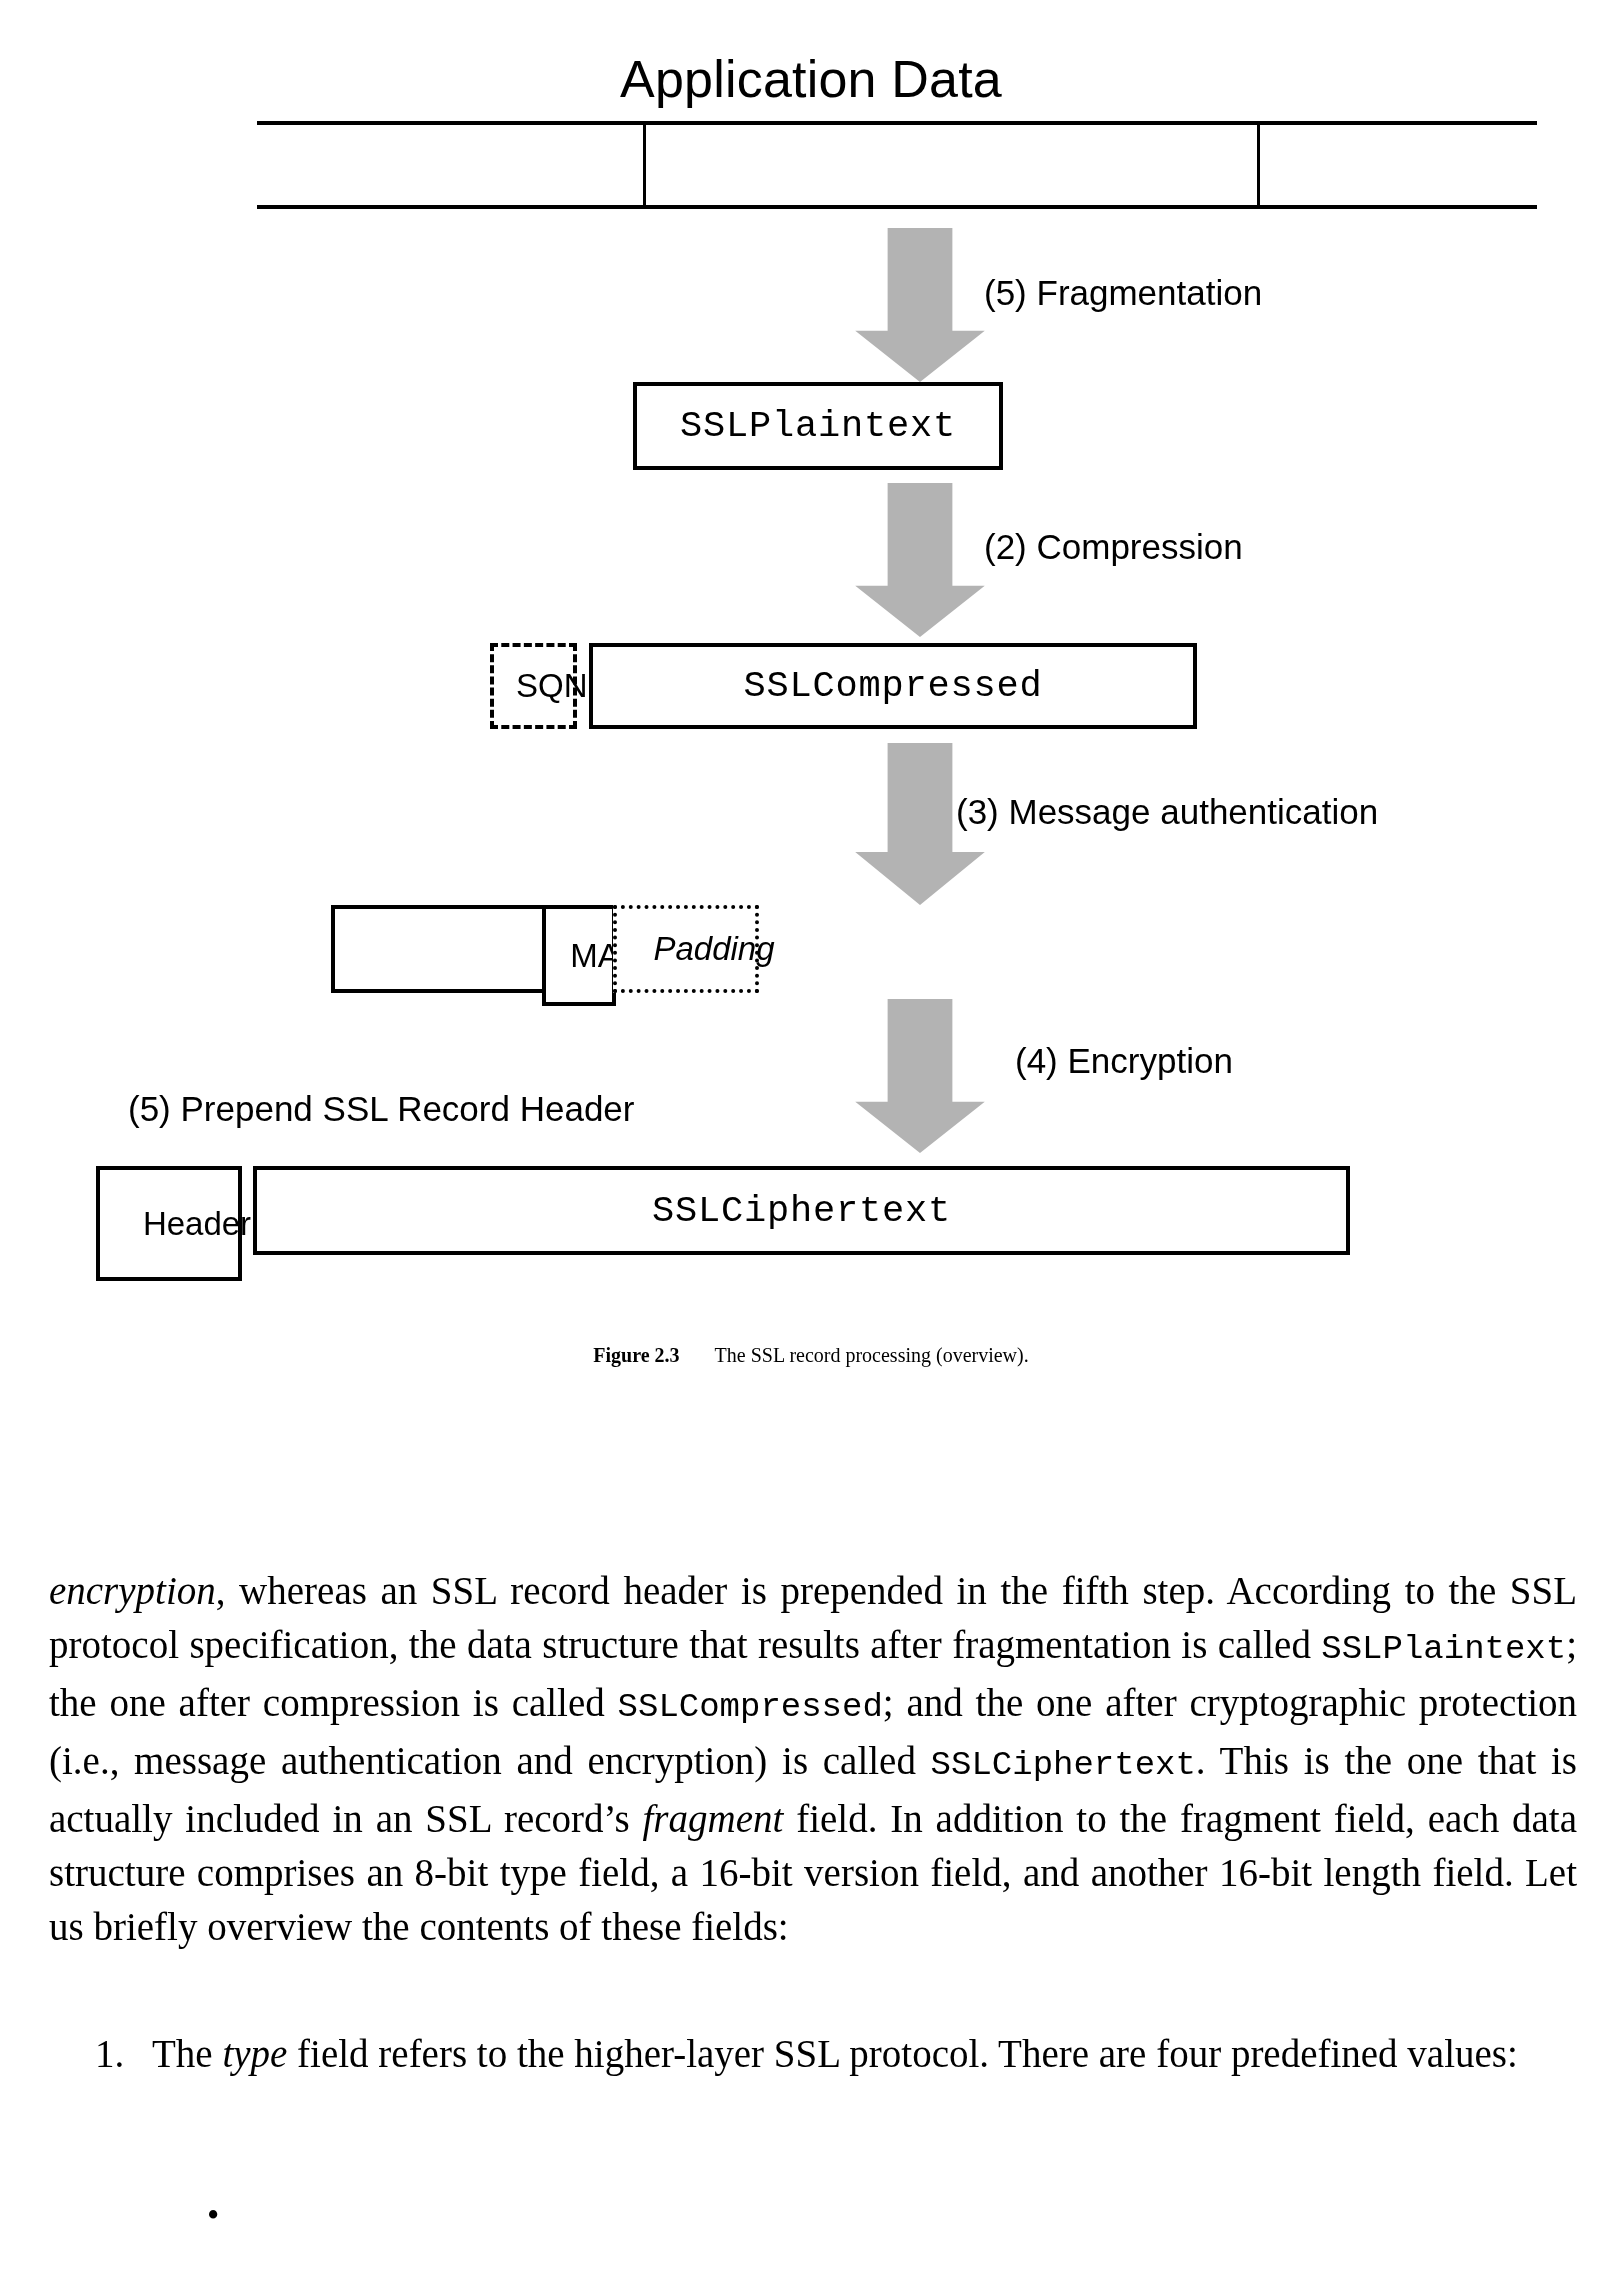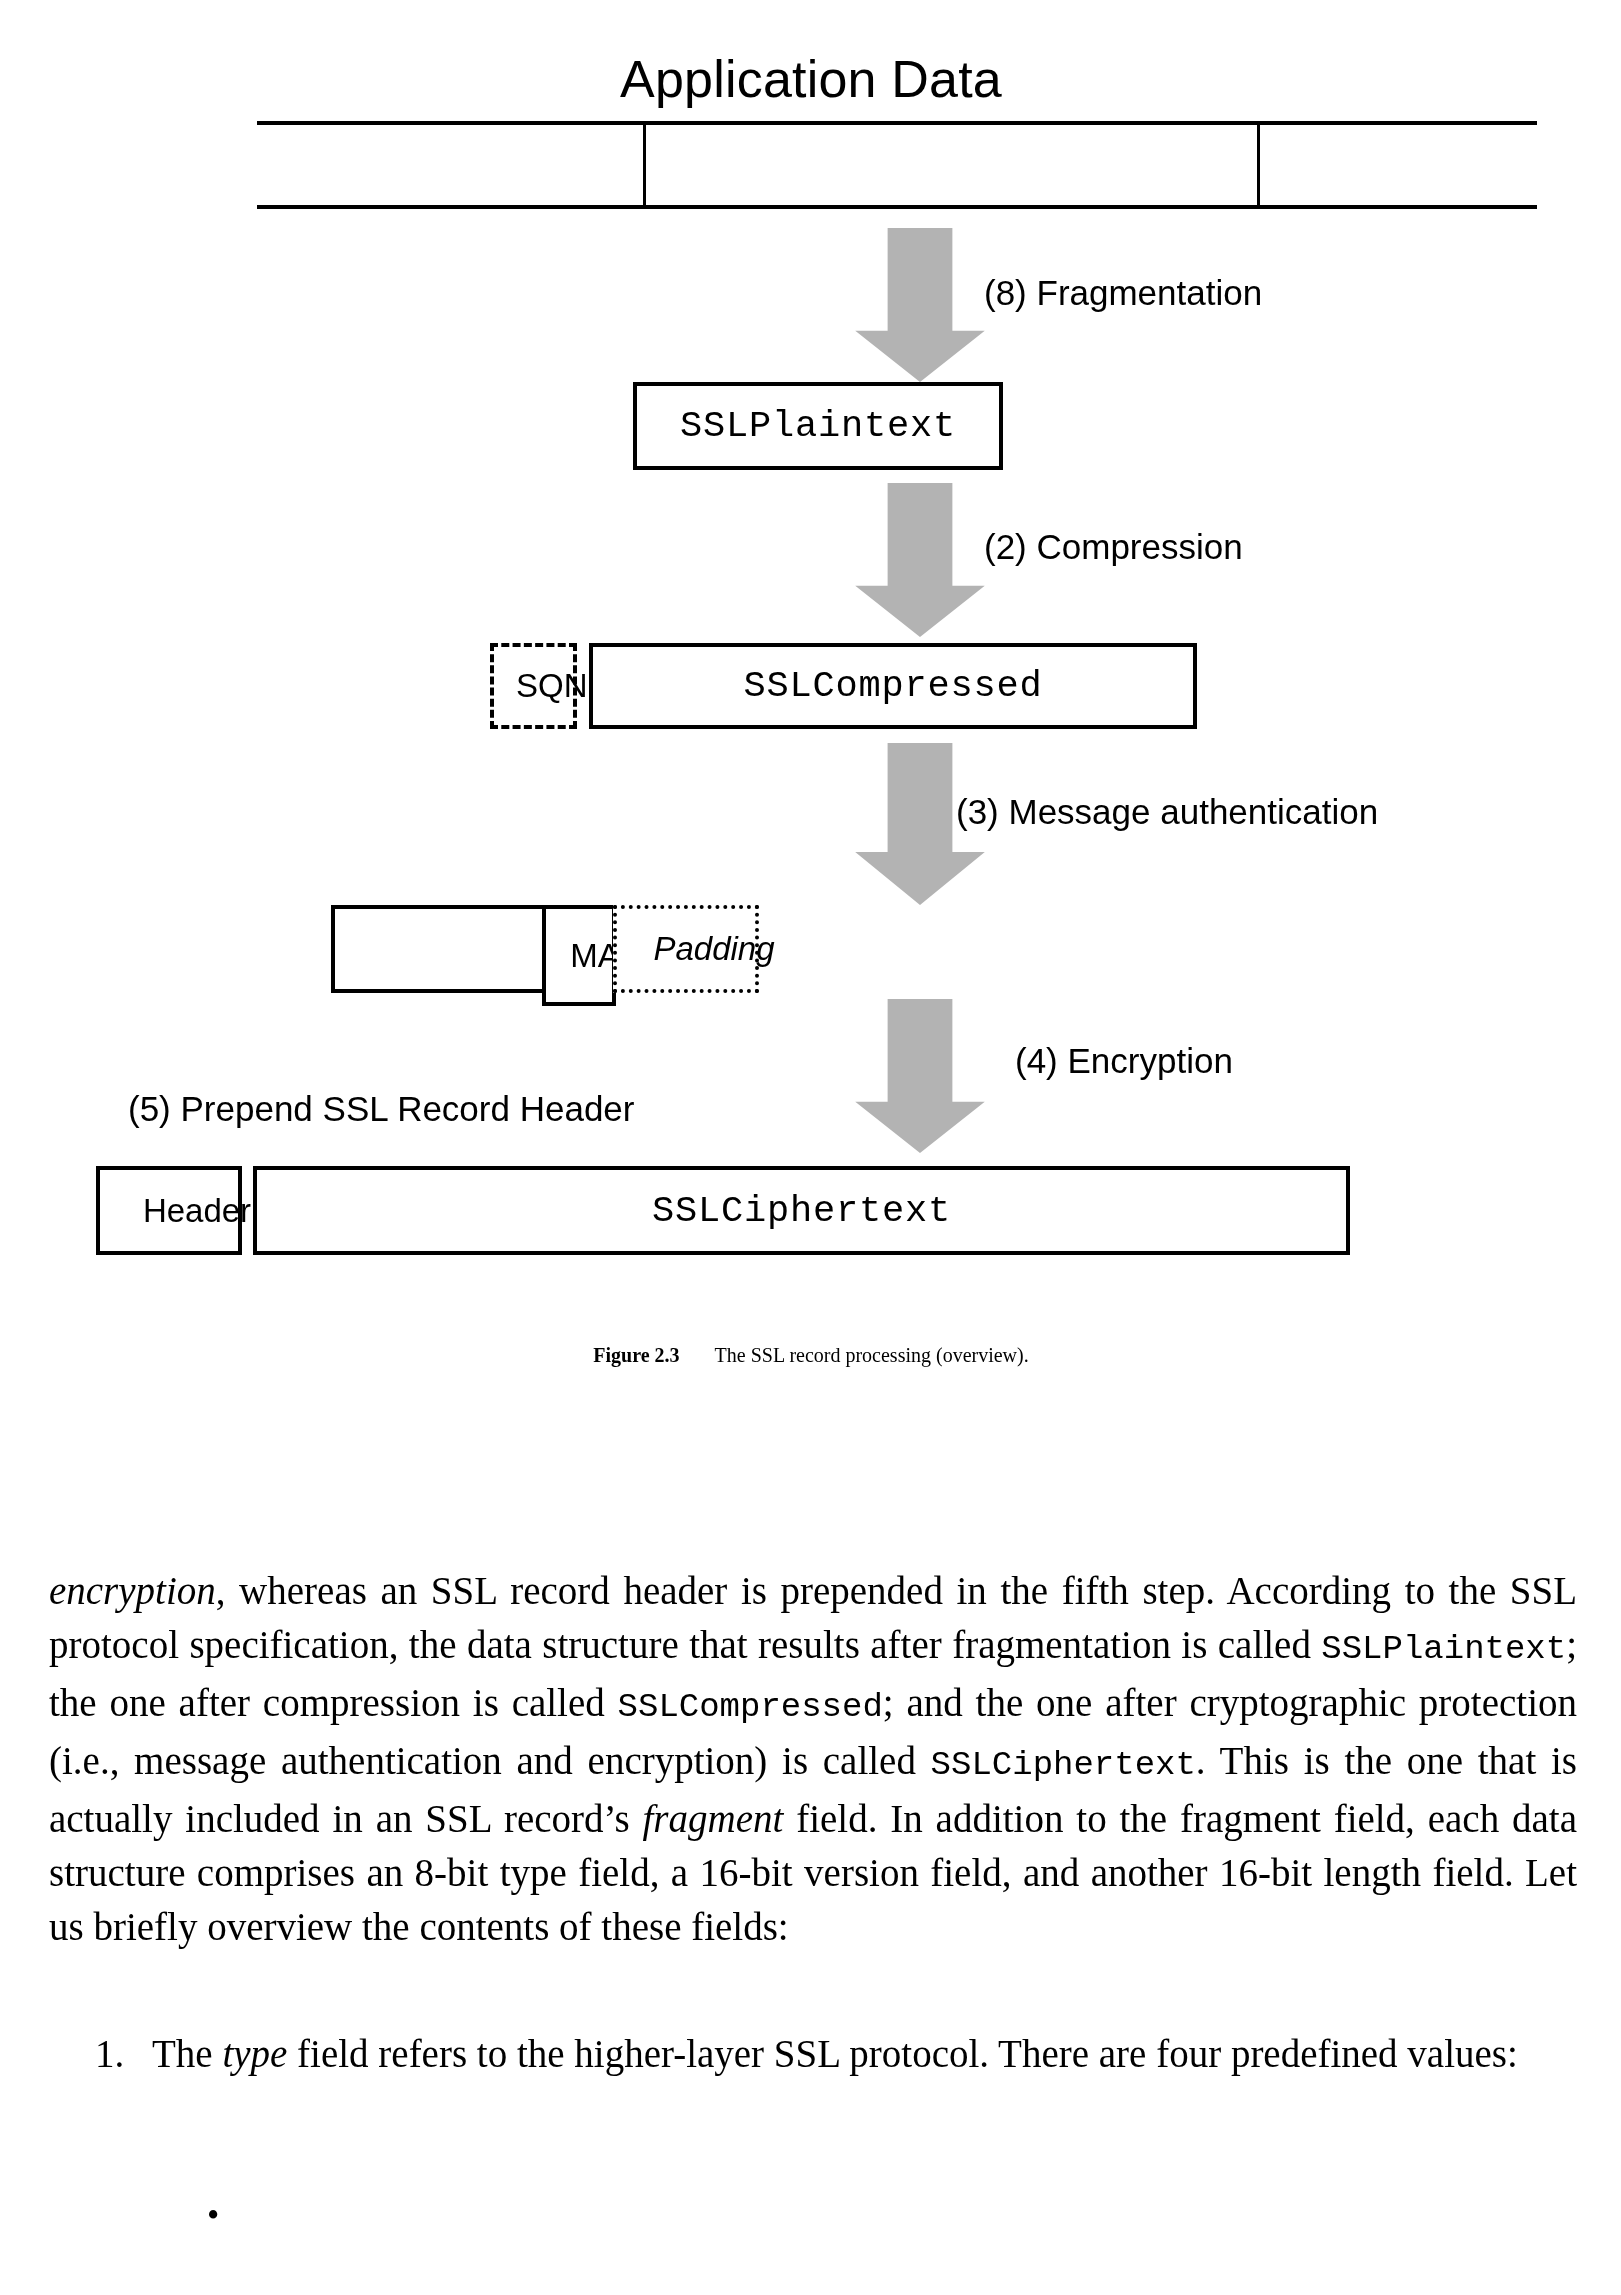--- a/index.html
+++ b/index.html
@@ -87,21 +87,21 @@
       <div class="rule bot"></div>
       <div class="div" style="left:386px;"></div>
       <div class="div" style="left:1000px;"></div>
     </div>
 
     <div class="arrow" style="left:855px;top:228px;">
       <svg width="130" height="154" viewBox="0 0 164 195">
         <polygon points="41,0 123,0 123,130 164,130 82,195 0,130 41,130" fill="#b3b3b3"></polygon>
       </svg>
     </div>
-    <div class="step-label" style="left:984px;top:273px;">(8) Fragmentation</div>
+    <div class="step-label" style="left:984px;top:273px;">(5) Fragmentation</div>
 
     <div class="box" style="left:633px;top:382px;width:370px;height:88px;">
       <div class="box-label mono">SSLPlaintext</div>
     </div>
 
     <div class="arrow" style="left:855px;top:483px;">
       <svg width="130" height="154" viewBox="0 0 164 195">
         <polygon points="41,0 123,0 123,130 164,130 82,195 0,130 41,130" fill="#b3b3b3"></polygon>
       </svg>
     </div>
@@ -132,21 +132,21 @@
 
     <div class="arrow" style="left:855px;top:999px;">
       <svg width="130" height="154" viewBox="0 0 164 195">
         <polygon points="41,0 123,0 123,130 164,130 82,195 0,130 41,130" fill="#b3b3b3"></polygon>
       </svg>
     </div>
     <div class="step-label" style="left:1015px;top:1041px;">(4) Encryption</div>
 
     <div class="step-label" style="left:128px;top:1089px;">(5) Prepend SSL Record Header</div>
 
-    <div class="box" style="left:96px;top:1166px;width:146px;height:89px;">
+    <div class="box" style="left:96px;top:1166px;width:146px;height:115px;">
       <div class="box-label sans">Header</div>
     </div>
     <div class="box" style="left:253px;top:1166px;width:1097px;height:89px;">
       <div class="box-label mono">SSLCiphertext</div>
     </div>
 
     <div class="caption">
       <b>Figure 2.3</b><span class="gap"></span><span>The SSL record processing (overview).</span>
     </div>
   </div>

